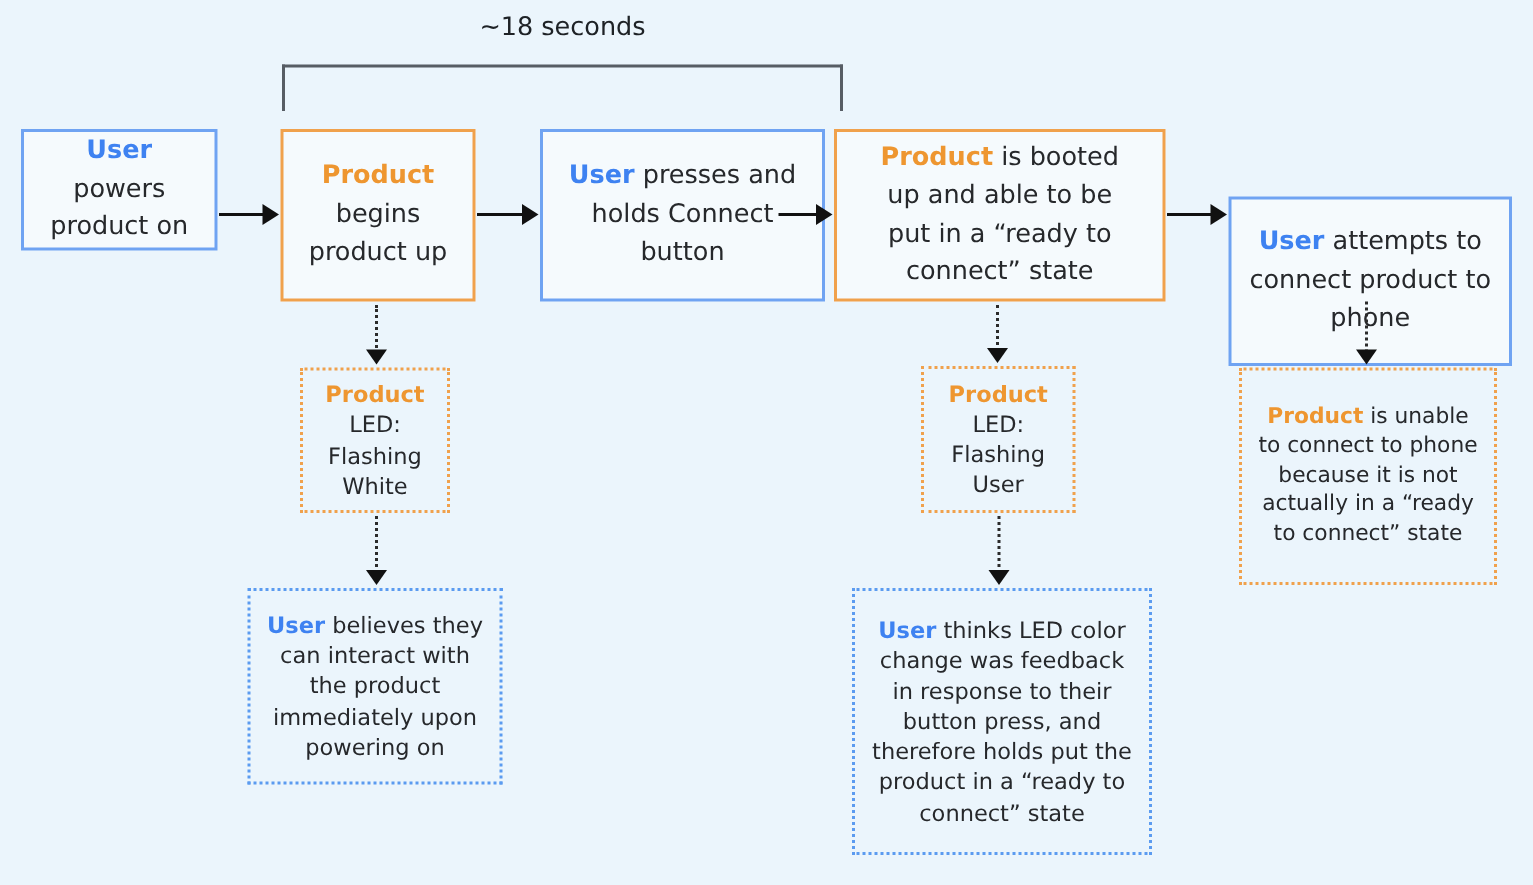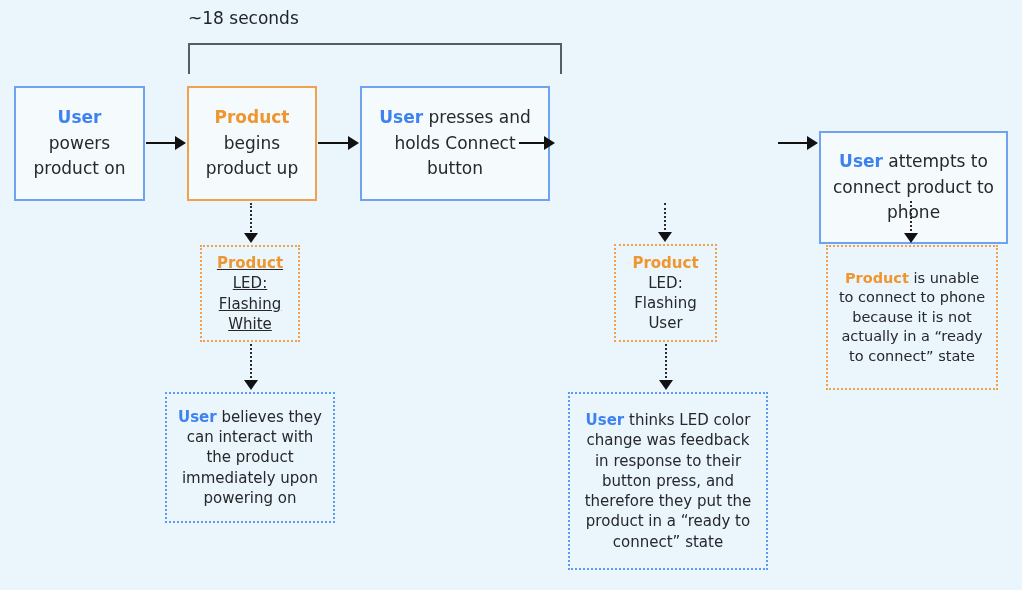--- a/index.html
+++ b/index.html
@@ -46,43 +46,46 @@
     border-top:10px solid #111; border-left:7px solid transparent; border-right:7px solid transparent;
   }
   
   .bracket {
     position:absolute; left:188px; top:43px; width:374px; height:31px;
     box-sizing:border-box;
     border:2px solid #575d64; border-bottom:none;
   }
   .bracket-label {
     position:absolute; left:188px; top:8px; width:374px;
-    text-align:left; font-size:17px; color:#1e2226;
+    text-align:center; font-size:17px; color:#1e2226;
   }
 </style>
 </head>
 <body>
 
 <div class="canvas">
 
   <div class="bracket-label">~18 seconds</div>
   <div class="bracket"></div>
 
-  <div class="step blue" style="left:14px; top:86px; width:131px; height:115px;">
+  <div class="step blue" style="left:14px; top:86px; width:131px; height:81px;">
     <div><b class="actor-user">User</b> <span>powers product on</span></div>
   </div>
 
   <div class="step orange" style="left:187px; top:86px; width:130px; height:115px;">
     <div><b class="actor-product">Product</b> <span>begins product up</span></div>
   </div>
 
   <div class="step blue" style="left:360px; top:86px; width:190px; height:115px; padding:4px 16px;">
     <div><b class="actor-user">User</b> <span>presses and holds Connect button</span></div>
   </div>
 
+  <div class="step orange" style="left:556px; top:86px; width:221px; height:115px; padding:4px 20px;">
+    <div><b class="actor-product">Product</b> <span>is booted up and able to be put in a “ready to connect” state</span></div>
+  </div>
 
   <div class="step blue" style="left:819px; top:86px; width:189px; height:113px;margin-top:45px;">
     <div><b class="actor-user">User</b> <span>attempts to connect product to phone</span></div>
   </div>
 
   <div class="h-arrow" style="left:146px; top:135px; width:40px;">
     <div class="line"></div>
     <div class="head"></div>
   </div>
   <div class="h-arrow" style="left:318px; top:135px; width:41px;">
@@ -112,33 +115,33 @@
   </div>
   <div class="v-arrow" style="left:658px; top:344px; height:46px;">
     <div class="line"></div>
     <div class="head"></div>
   </div>
   <div class="v-arrow" style="left:903px; top:201px; height:42px;">
     <div class="line"></div>
     <div class="head"></div>
   </div>
 
-  <div class="note orange" style="left:200px; top:245px; width:100px; height:97px;text-decoration:underline;">
+  <div class="note orange" style="left:200px; top:245px; width:100px; height:97px;">
     <div><b class="actor-product">Product</b> <span>LED: Flashing White</span></div>
   </div>
 
   <div class="note orange" style="left:614px; top:244px; width:103px; height:98px;">
     <div><b class="actor-product">Product</b> <span>LED: Flashing User</span></div>
   </div>
 
   <div class="note blue" style="left:165px; top:392px; width:170px; height:131px;">
     <div><b class="actor-user">User</b> <span>believes they can interact with the product immediately upon powering on</span></div>
   </div>
 
   <div class="note orange" style="left:826px; top:245px; width:172px; height:145px; font-size:14.5px;">
     <div><b class="actor-product">Product</b> <span>is unable to connect to phone because it is not actually in a “ready to connect” state</span></div>
   </div>
 
   <div class="note blue" style="left:568px; top:392px; width:200px; height:178px;">
-    <div><b class="actor-user">User</b> <span>thinks LED color change was feedback in response to their button press, and therefore they put the product in a “ready to connect” state</span></div>
+    <div><b class="actor-user">User</b> <span>thinks LED color change was feedback in response to their button press, and therefore holds put the product in a “ready to connect” state</span></div>
   </div>
 
 </div>
 
 </body></html>

